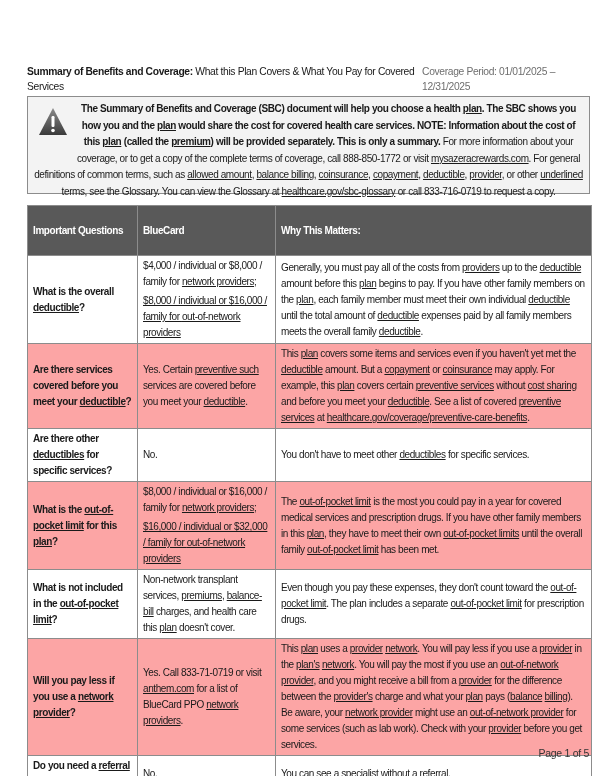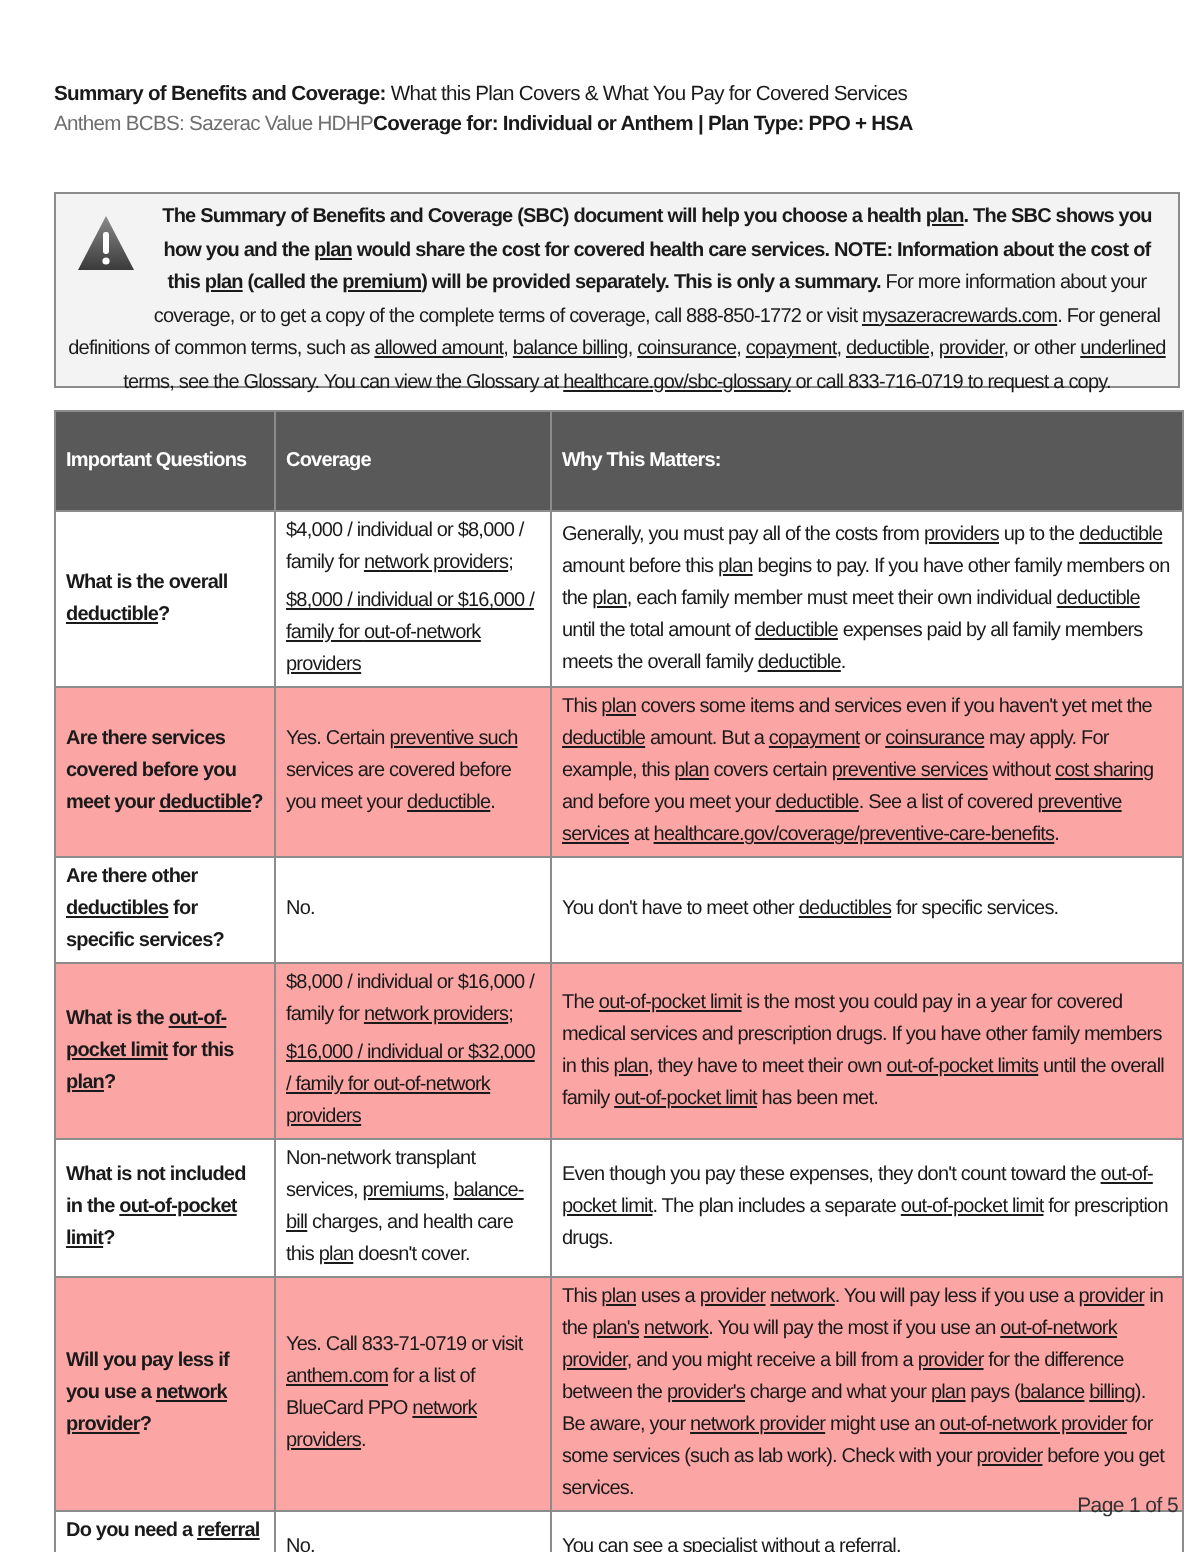--- a/index.html
+++ b/index.html
@@ -1,19 +1,19 @@
 <!DOCTYPE html>
 <html><head>
 <meta charset="utf-8">
 <style>
   html, body { margin: 0; padding: 0; background: #ffffff; }
   body { width: 600px; height: 776px; position: relative; overflow: hidden;
          font-family: "Liberation Sans", sans-serif; color: #1a1a1a; }
   .page-header { position: absolute; left: 27px; top: 40px; width: 565px; font-size: 10.3px; letter-spacing: -0.35px; }
-  .hdr-row { display: flex; justify-content: flex-start; line-height: 15px; }
+  .hdr-row { display: flex; justify-content: center; line-height: 15px; margin-top: 24px; }
   .hdr-title b { font-weight: bold; }
   .hdr-sub { color: #6e6e6e; }
   .hdr-period { color: #6e6e6e; }
   .hdr-coverage { font-weight: bold; }
   .notice { position: absolute; left: 27px; top: 96px; width: 563px; height: 98px;
             border: 1px solid #8c8c8c; background: #f3f3f3; box-sizing: border-box;
             font-size: 10px; line-height: 16.5px; letter-spacing: -0.4px; padding: 4px 6px 0 6px; text-align: center; }
   .notice .warn { float: left; width: 40px; height: 52px; position: relative; }
   .notice .warn svg { position: absolute; left: 4px; top: 6px; }
   .u { text-decoration: underline; }
@@ -28,20 +28,21 @@
   .a p { margin: 0; }
   .a p + p { margin-top: 3px; text-decoration: underline; }
   .footer { position: absolute; right: 11px; top: 747px; font-size: 10.5px; color: #333; letter-spacing: -0.3px; }
 </style>
 </head>
 <body>
 
 <div class="page-header">
   <div class="hdr-row">
     <span class="hdr-title"><b>Summary of Benefits and Coverage:</b><span> What this Plan Covers &amp; What You Pay for Covered Services</span></span>
+    <span class="hdr-period">Coverage Period: 01/01/2025 – 12/31/2025</span>
   </div>
   <div class="hdr-row">
     <span class="hdr-sub">Anthem BCBS: Sazerac Value HDHP</span>
     <span class="hdr-coverage">Coverage for: Individual or Anthem | Plan Type: PPO + HSA</span>
   </div>
 </div>
 
 <div class="notice">
   <div class="warn">
     <svg width="30" height="30" viewBox="0 0 30 30">
@@ -56,21 +57,21 @@
       <circle cx="15" cy="23.5" r="1.8" fill="#ffffff"></circle>
     </svg>
   </div>
   <span id="notice-text"><span style="font-weight: bold;">The Summary of Benefits and Coverage (SBC) document will help you choose a health </span><span class="u" style="font-weight: bold;">plan</span><span style="font-weight: bold;">. The SBC shows you how you and the </span><span class="u" style="font-weight: bold;">plan</span><span style="font-weight: bold;"> would share the cost for covered health care services. NOTE: Information about the cost of this </span><span class="u" style="font-weight: bold;">plan</span><span style="font-weight: bold;"> (called the </span><span class="u" style="font-weight: bold;">premium</span><span style="font-weight: bold;">) will be provided separately. This is only a summary.</span><span> For more information about your coverage, or to get a copy of the complete terms of coverage, call 888-850-1772 or visit </span><span class="u">mysazeracrewards.com</span><span>. For general definitions of common terms, such as </span><span class="u">allowed amount</span><span>, </span><span class="u">balance billing</span><span>, </span><span class="u">coinsurance</span><span>, </span><span class="u">copayment</span><span>, </span><span class="u">deductible</span><span>, </span><span class="u">provider</span><span>, or other </span><span class="u">underlined</span><span> terms, see the Glossary. You can view the Glossary at </span><span class="u">healthcare.gov/sbc-glossary</span><span> or call 833-716-0719 to request a copy.</span></span>
 </div>
 
 <table class="sbc">
   <thead>
     <tr>
       <th>Important Questions</th>
-      <th>Coverage</th>
+      <th>BlueCard</th>
       <th>Why This Matters:</th>
     </tr>
   </thead>
   <tbody id="rows">
       <tr>
         <td class="q"><span>What is the overall </span><span class="u">deductible</span><span>?</span></td>
         <td class="a">
           <p><span>$4,000 / individual or $8,000 / family for </span><span class="u">network providers</span><span>;</span></p>
           <p><span>$8,000 / individual or $16,000 / family for </span><span class="u">out-of-network providers</span></p>
         </td>

